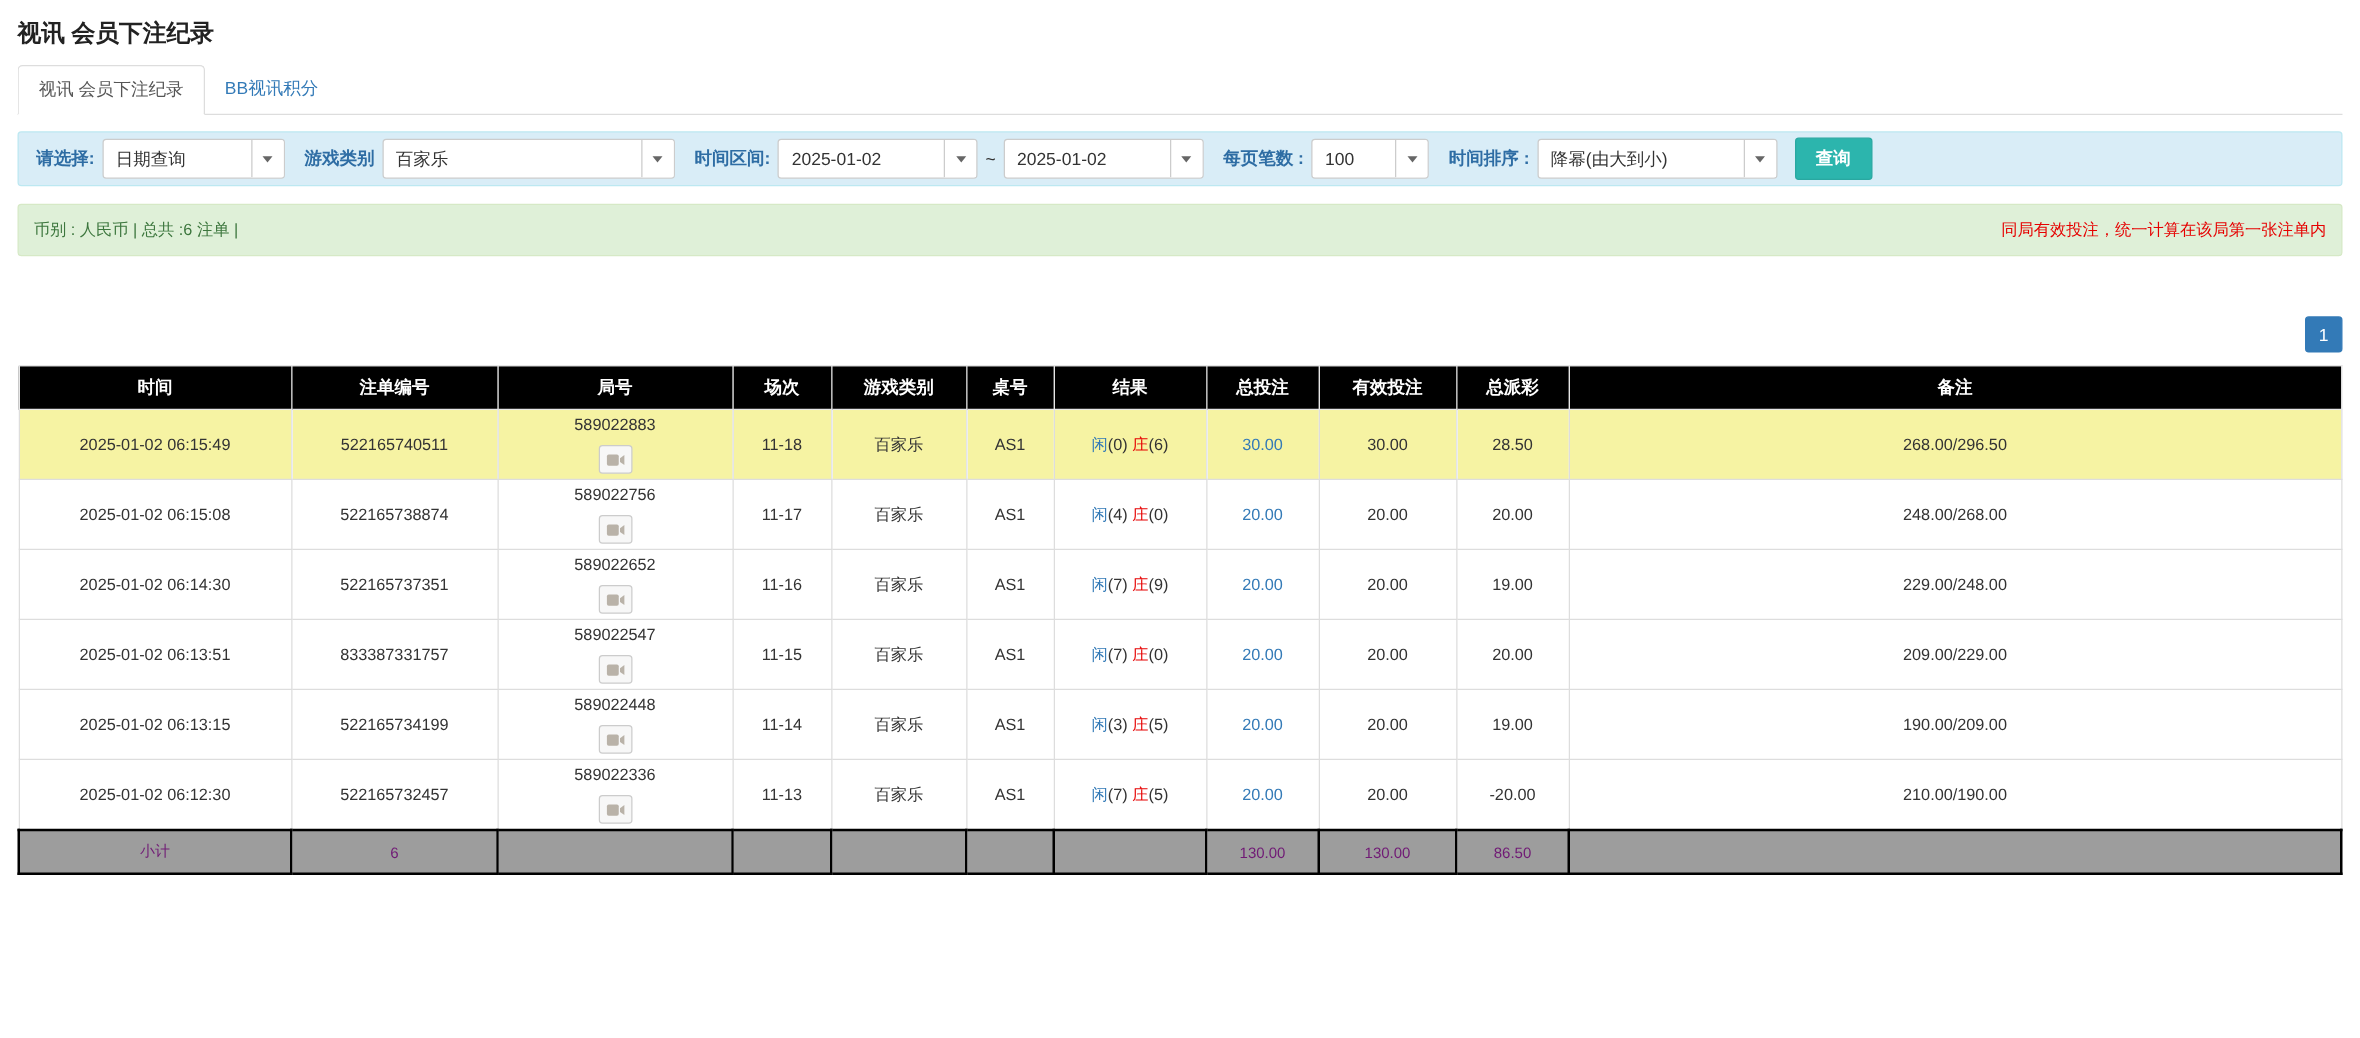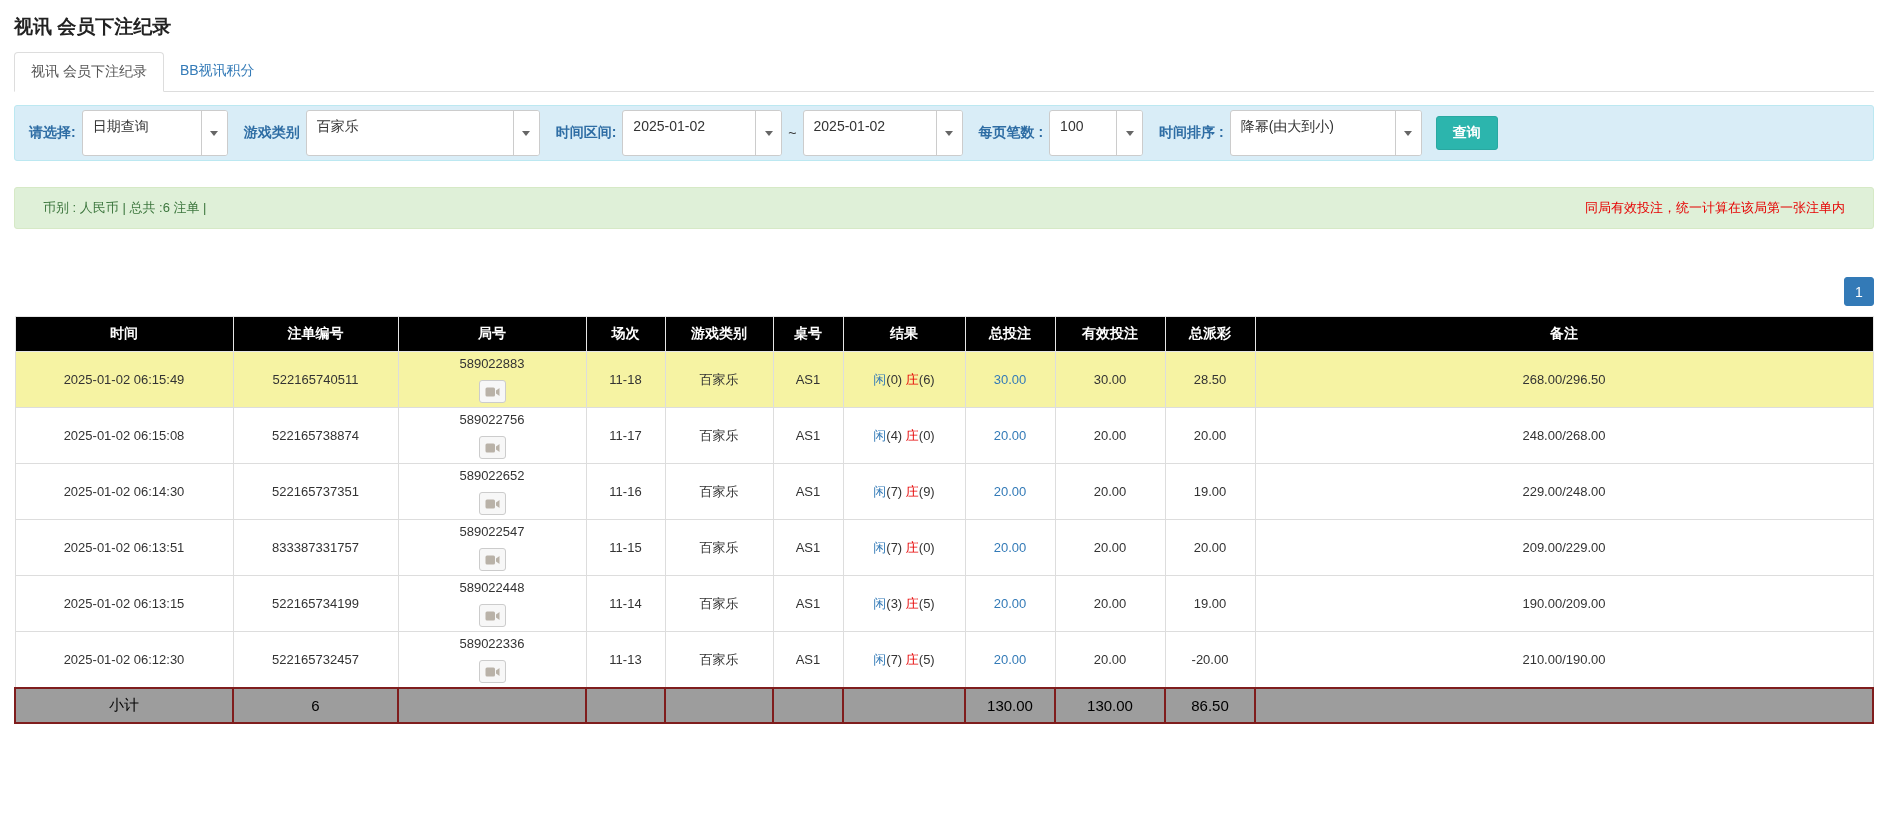--- a/index.html
+++ b/index.html
@@ -30,21 +30,21 @@
   
   .filter-bar {
     margin-top: 13px; background: #d9edf7; border: 1px solid #bce8f1;
     border-radius: 3px; padding: 4px 10px; display: flex; align-items: center;
     white-space: nowrap;
   }
   .flabel { color: #2e6da4; font-weight: bold; margin: 0 6px 0 4px; }
   .flabel.gap { margin-left: 16px; }
   .select {
     display: inline-flex; align-items: stretch; background: #fff;
-    border: 1px solid #ccc; border-radius: 3px; height: 46px; overflow: hidden;
+    border: 1px solid #ccc; border-radius: 3px; height: 32px; overflow: hidden;
   }
   .sel-text { padding: 0 10px; line-height: 30px; font-size: 14px; color: #333; flex: 1; overflow: hidden; }
   .caret-btn {
     width: 26px; border-left: 1px solid #ccc; display: flex; align-items: center;
     justify-content: center; background: #fff; cursor: pointer;
   }
   .caret {
     width: 0; height: 0;
     border-left: 4px solid transparent; border-right: 4px solid transparent;
     border-top: 5px solid #666;
@@ -52,22 +52,22 @@
   .tilde { margin: 0 6px; color: #333; }
   .btn-search {
     background: #2cb5ad; color: #fff; border: 1px solid #29a8a1; border-radius: 3px;
     height: 34px; padding: 0 16px; font-size: 14px; cursor: pointer; margin-left: 14px;
     font-family: inherit;
     font-weight: bold;
   }
 
   
   .summary-bar {
-    margin-top: 26px; background: #dff0d8; border: 1px solid #d6e9c6;
-    border-radius: 3px; padding: 11px 28px; display: flex;
+    margin-top: 14px; background: #dff0d8; border: 1px solid #d6e9c6;
+    border-radius: 3px; padding: 11px 12px; display: flex;
     justify-content: space-between; align-items: center; font-size: 13px;
   }
   .summary-left { color: #3c763d; }
   .summary-right { color: #e60000; }
 
   
   .pagination { display: flex; justify-content: flex-end; margin: 48px 0 10px; }
   .page-btn {
     background: #337ab7; border: 1px solid #337ab7; color: #fff;
     min-width: 30px; height: 29px; display: flex; align-items: center;
@@ -88,22 +88,22 @@
   .blue { color: #337ab7; }
   .red { color: #e60000; }
   a.link { text-decoration: none; cursor: pointer; }
   .round-cell { display: flex; align-items: center; justify-content: center; gap: 9px; flex-direction: column; }
   .vid-btn {
     width: 27px; height: 23px; border: 1px solid #ccc; border-radius: 3px;
     background: #f7f7f7; display: inline-flex; align-items: center;
     justify-content: center; cursor: pointer; padding: 0;
   }
   tr.sumrow td {
-    background: #9d9d9d; color: #000000; border: 2px solid #7f1d1d;
-    height: 35px; font-size: 15px; padding: 2px 8px;
+    background: #9d9d9d; color: #701a75; border: 2px solid #000000;
+    height: 35px; font-size: 12px; padding: 2px 8px;
   }
 </style>
 </head>
 <body>
 
 <div class="page">
 
   <div class="page-title">视讯 会员下注纪录</div>
 
   <div class="tabs">

